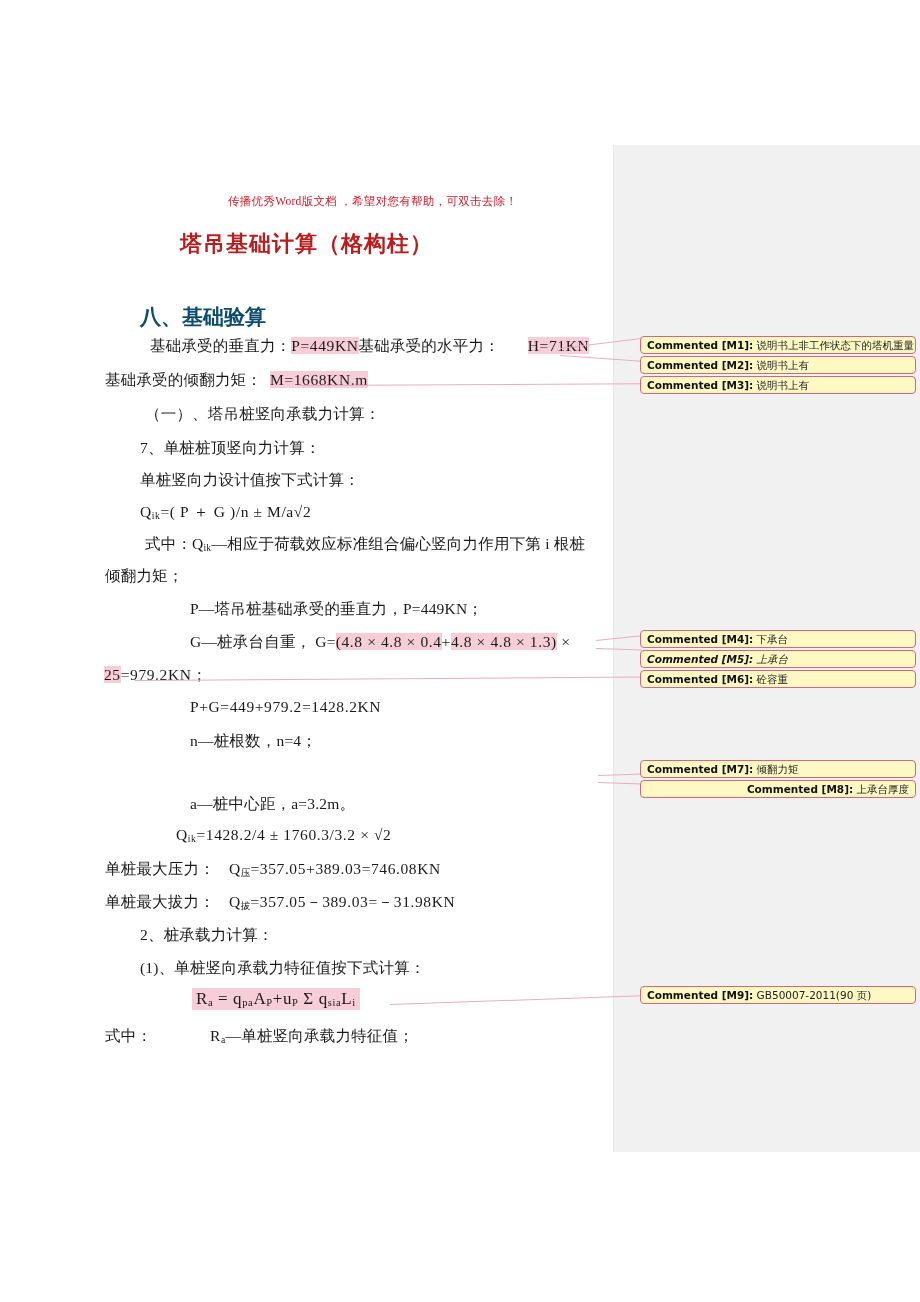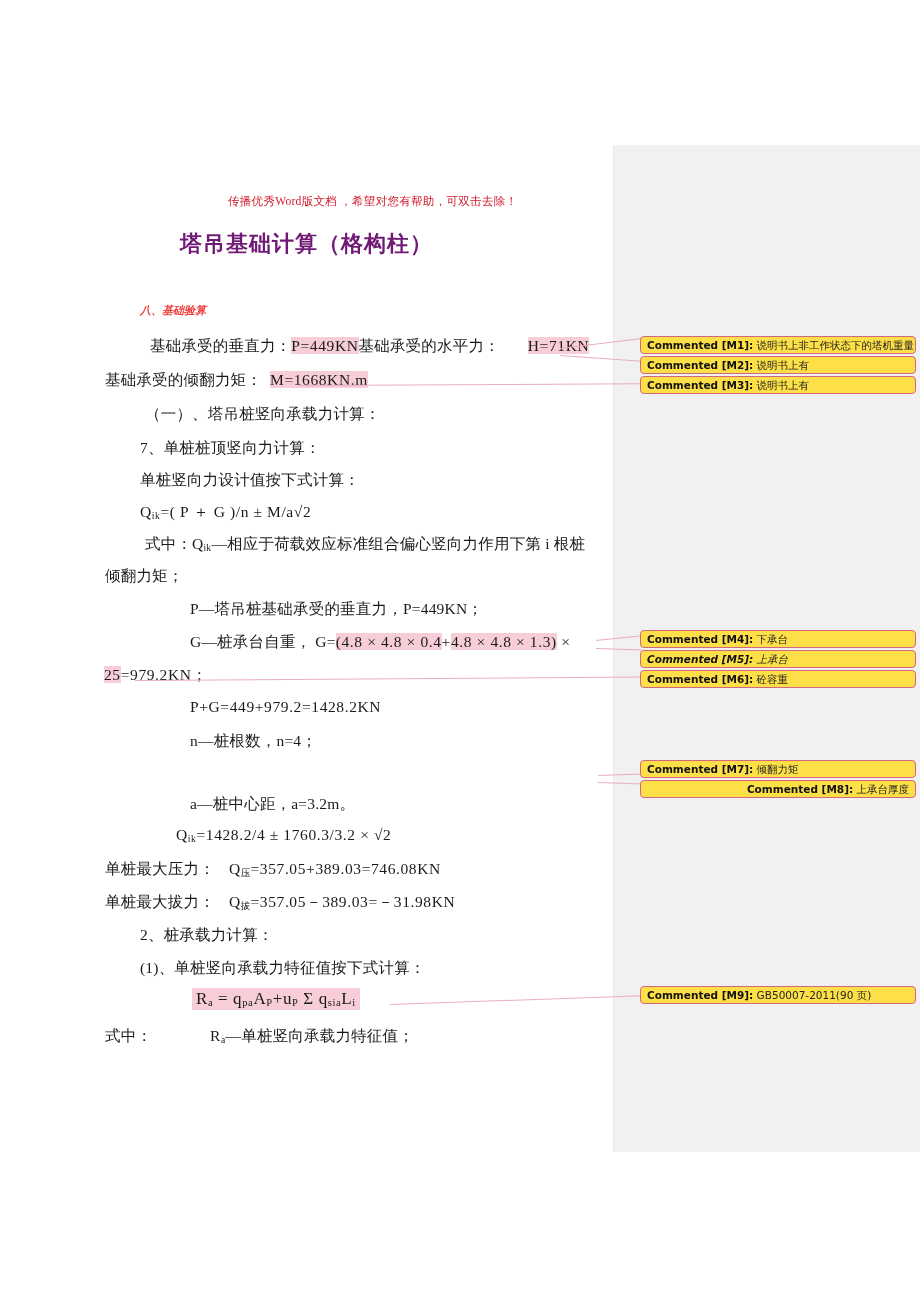--- a/index.html
+++ b/index.html
@@ -47,31 +47,30 @@
   }
   .doc-title {
     position: absolute;
     left: 0;
     top: 229px;
     width: 613px;
     text-align: center;
     font-family: "DejaVu Sans", "Liberation Sans", sans-serif;
     font-weight: bold;
     font-size: 22px;
-    color: #701a75;
+    color: #b91c1c;
     letter-spacing: 1px;
   }
   .sec-head {
     position: absolute;
     font-family: "DejaVu Sans", "Liberation Sans", sans-serif;
     font-weight: bold;
-    font-size: 11px;
-    color: #ef4444;
+    font-size: 21px;
+    color: #0c4a6e;
     white-space: nowrap;
-    font-style: italic;
   }
   .line {
     position: absolute;
     font-family: "Liberation Serif", "DejaVu Serif", serif;
     font-size: 15.5px;
     color: #1a1a1a;
     white-space: nowrap;
     letter-spacing: 0.2px;
   }
   .mono {
@@ -82,21 +81,21 @@
     background: #f7cdd8;
   }
   sub {
     font-size: 0.62em;
     vertical-align: -0.22em;
   }
   
   .cbox {
     position: absolute;
     box-sizing: border-box;
-    background: #fde047;
+    background: #fef9c3;
     border: 1px solid #d4677f;
     border-radius: 4px;
     height: 18px;
     line-height: 16px;
     padding: 0 6px;
     font-family: "DejaVu Sans", "Liberation Sans", sans-serif;
     font-size: 10.5px;
     color: #111;
     white-space: nowrap;
     overflow: hidden;

